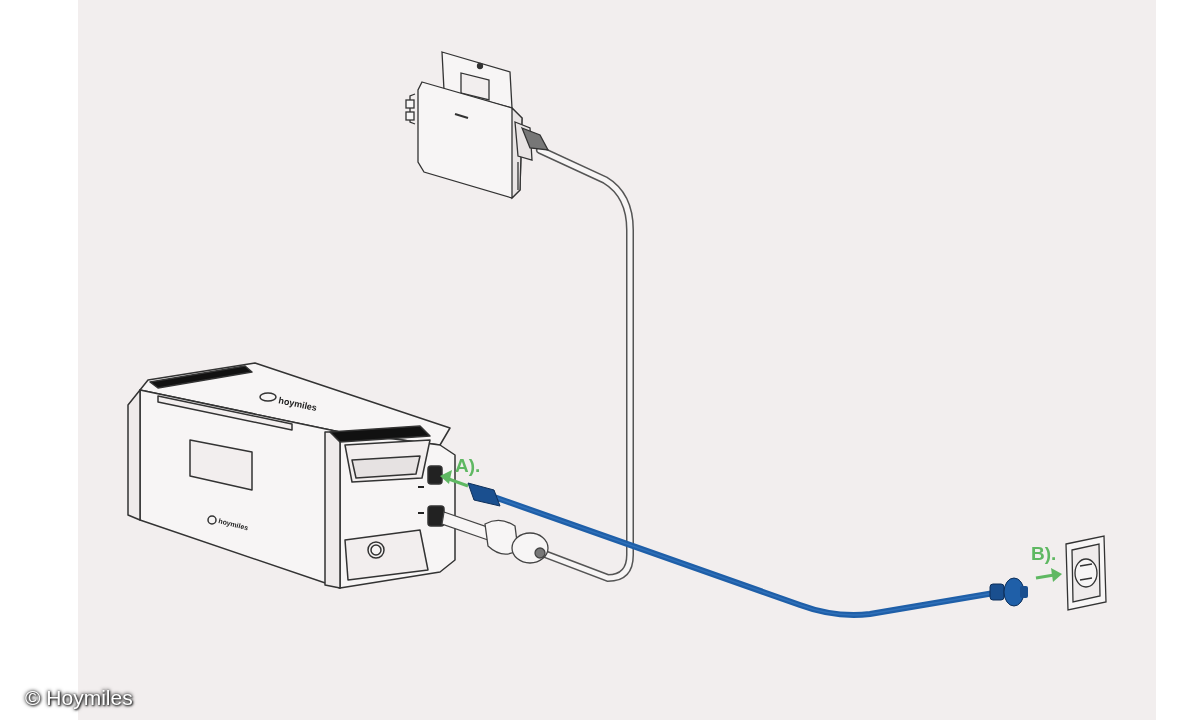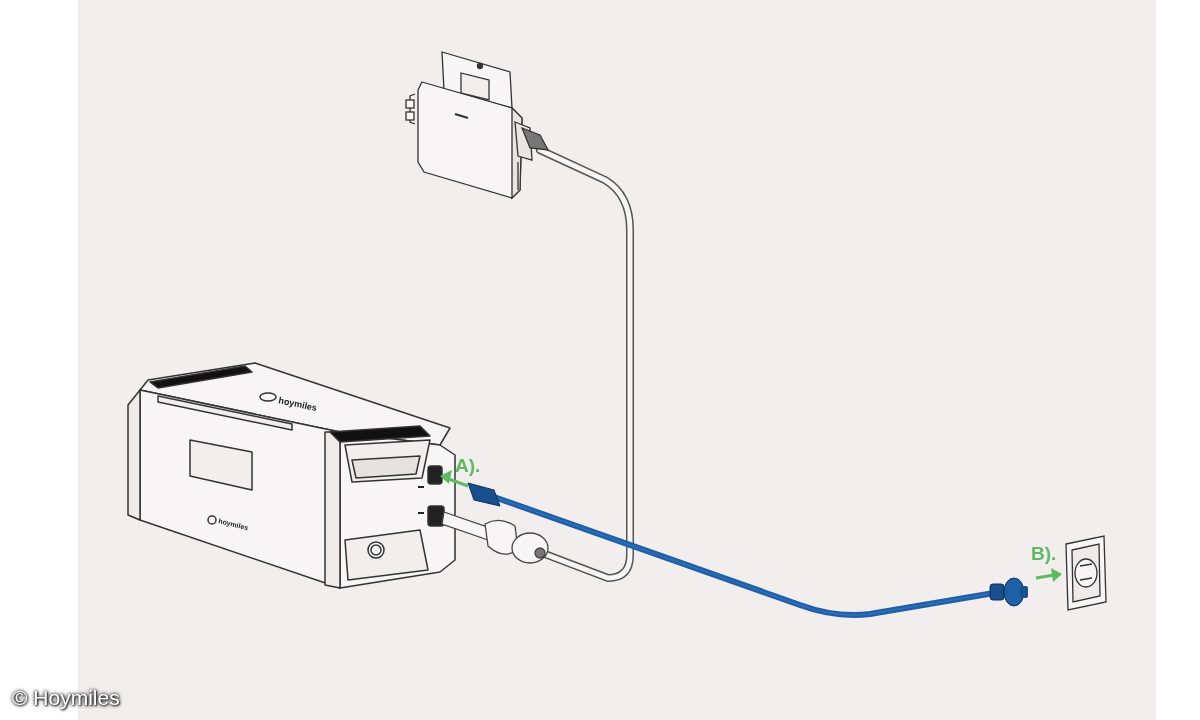--- a/index.html
+++ b/index.html
@@ -13,21 +13,21 @@
     background: #f2eeee;
   }
   svg.scene { position: absolute; left: 0; top: 0; }
   .label-a, .label-b {
     position: absolute; color: #5fb862; font-weight: bold; font-size: 19px;
     font-family: "Liberation Sans", sans-serif;
   }
   .label-a { left: 455px; top: 455px; }
   .label-b { left: 1031px; top: 543px; }
   .credit {
-    position: absolute; left: 12px; top: 686px; font-size: 21px; color: #ffffff;
+    position: absolute; left: 25px; top: 686px; font-size: 21px; color: #ffffff;
     text-shadow: 0 0 3px #333, 0 0 4px #333, 1px 1px 2px #222;
     font-family: "Liberation Sans", sans-serif;
   }
 </style>
 </head>
 <body>
 
 <div class="canvas"></div>
 
 <svg class="scene" width="1200" height="720" viewBox="0 0 1200 720">

